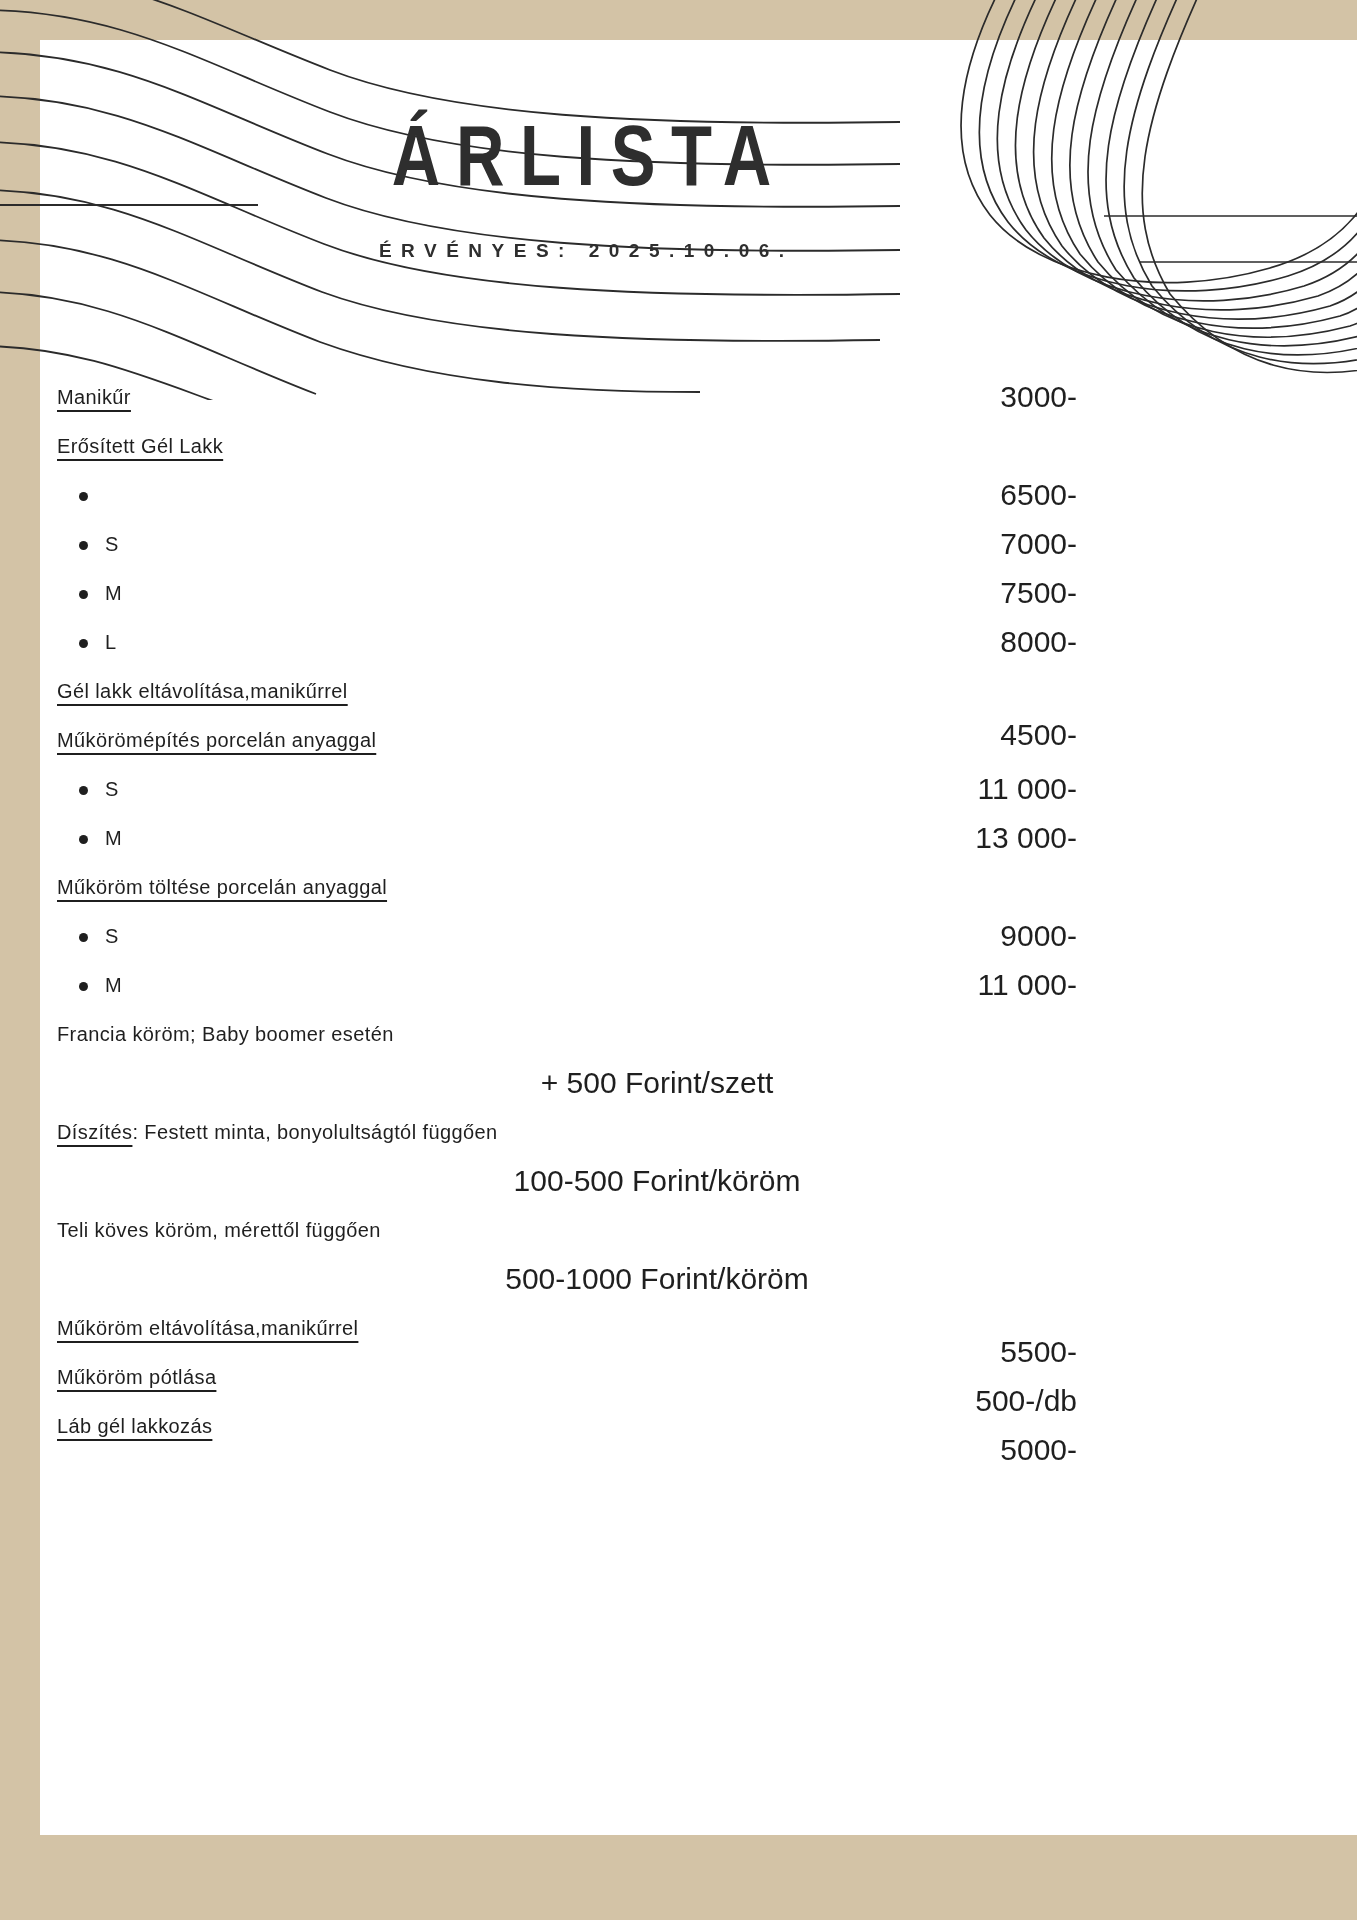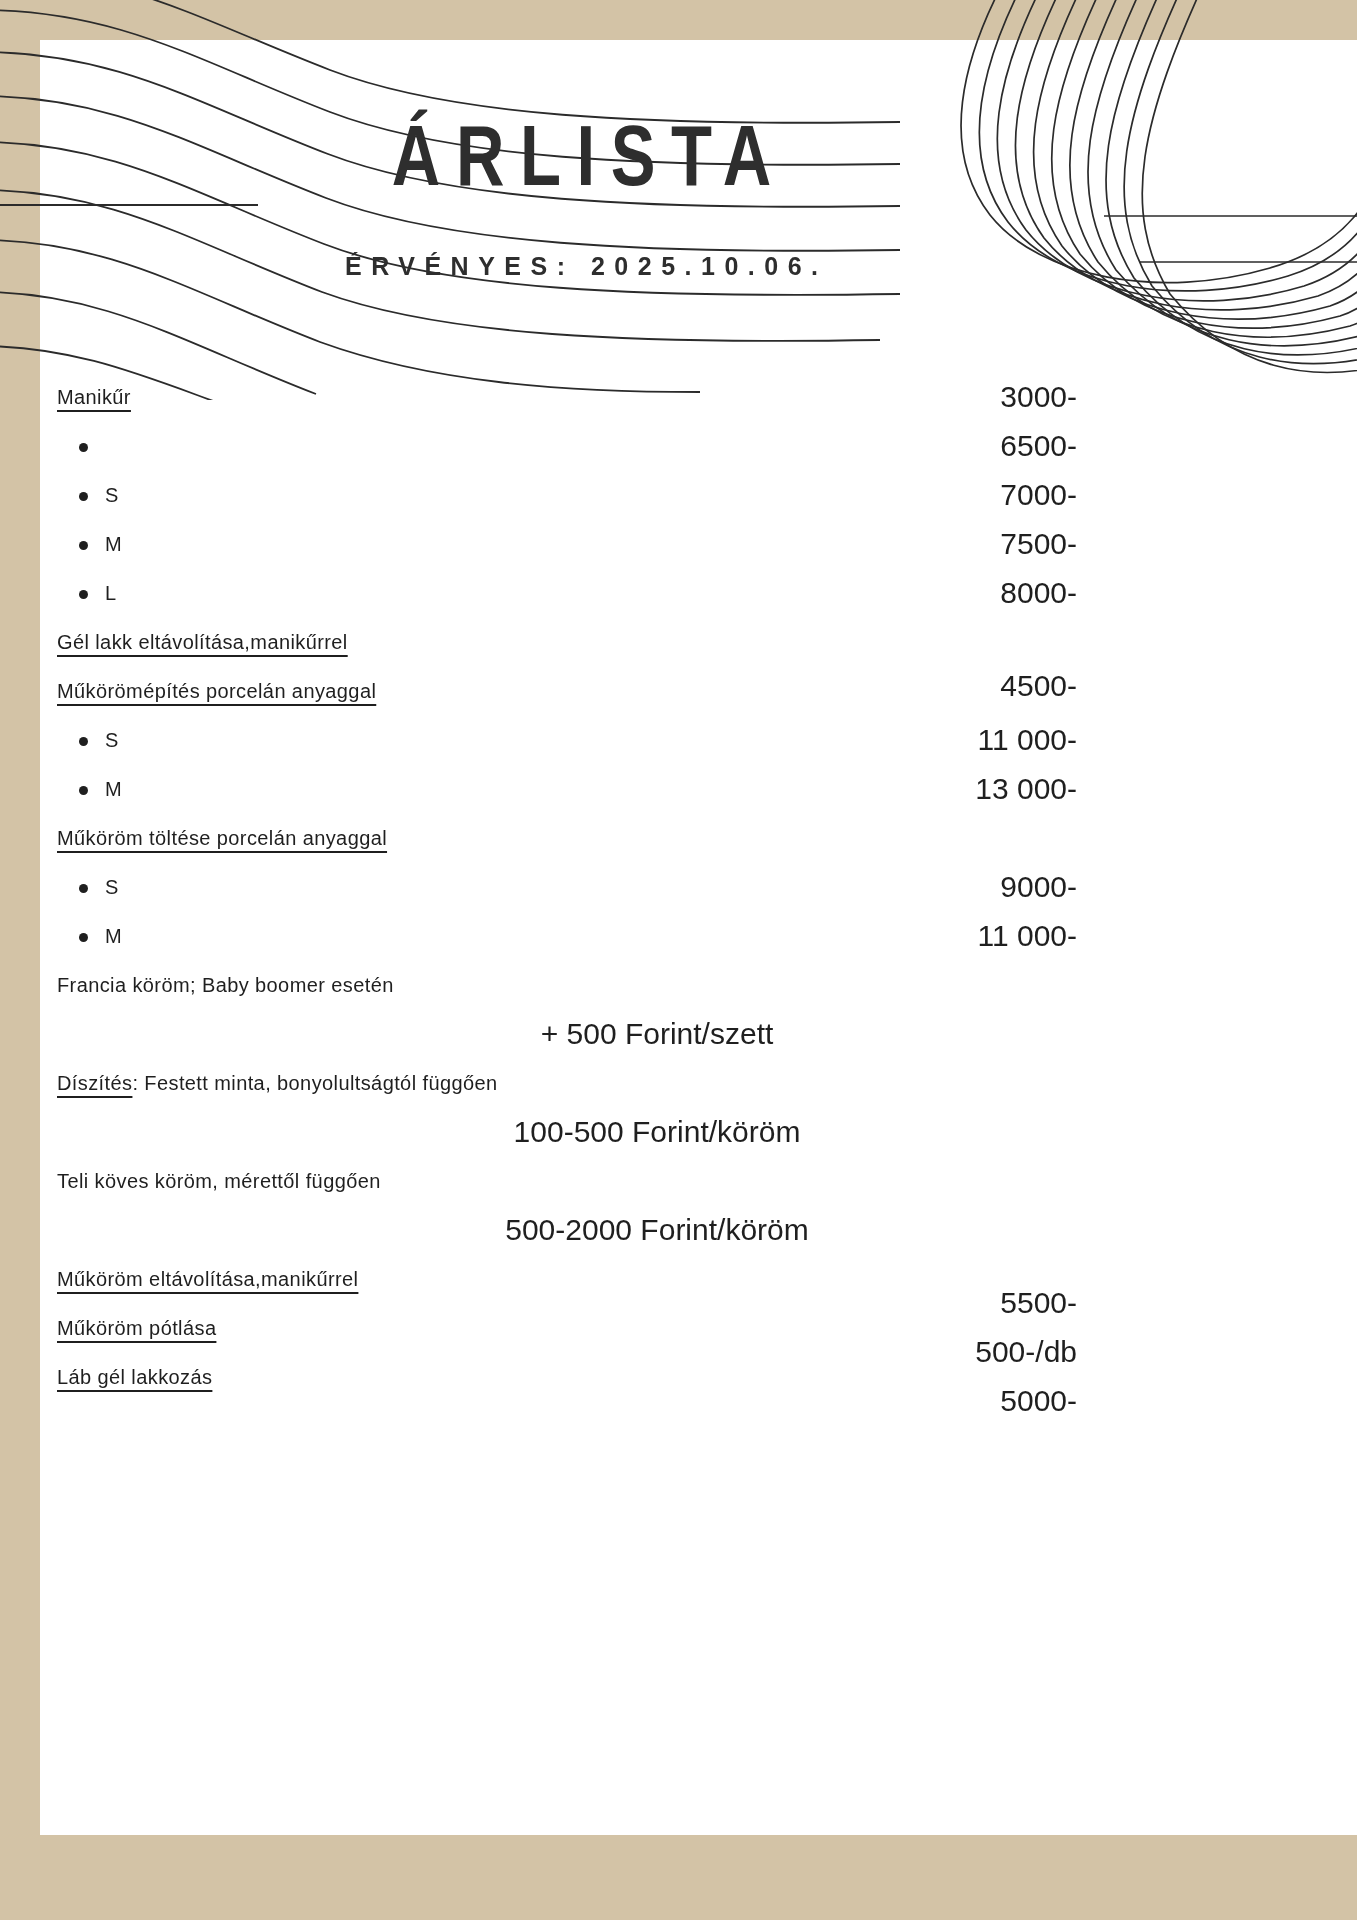--- a/index.html
+++ b/index.html
@@ -55,23 +55,23 @@
     font-size: 86px;
     line-height: 1;
     font-weight: bold;
     letter-spacing: 20px;
     text-indent: 20px;
     color: #2e2e2e;
     transform: scaleX(0.78);
     transform-origin: center center;
   }
   .subtitle {
-    margin: 12px;
+    margin: 0;
     padding-top: 42px;
-    font-size: 25px;
+    font-size: 19px;
     font-weight: bold;
     letter-spacing: 9.5px;
     text-indent: 9.5px;
     color: #2e2e2e;
   }
 
   .list {
     position: absolute;
     left: 57px;
     top: 382px;
@@ -174,20 +174,23 @@
     <div class="subtitle">ÉRVÉNYES: 2025.10.06.</div>
   </div>
 
   <div class="list">
 
     <div class="row">
       <div class="label u">Manikűr</div>
       <div class="price">3000-</div>
     </div>
 
+    <div class="row">
+      <div class="label u">Erősített Gél Lakk</div>
+    </div>
 
     <div class="row bullet-row">
       <span class="dot"></span>
       <div class="price">6500-</div>
     </div>
 
     <div class="row bullet-row">
       <span class="dot"></span>
       <div class="label">S</div>
       <div class="price">7000-</div>
@@ -256,21 +259,21 @@
 
     <div class="row">
       <div class="sub-line">100-500 Forint/köröm</div>
     </div>
 
     <div class="row">
       <div class="label">Teli köves köröm, mérettől függően</div>
     </div>
 
     <div class="row">
-      <div class="sub-line">500-2000 Forint/köröm</div>
+      <div class="sub-line">500-1000 Forint/köröm</div>
     </div>
 
     <div class="row">
       <div class="label u">Műköröm eltávolítása,manikűrrel</div>
       <div class="price" style="top:24px">5500-</div>
     </div>
 
     <div class="row">
       <div class="label u">Műköröm pótlása</div>
       <div class="price" style="top:24px">500-/db</div>

